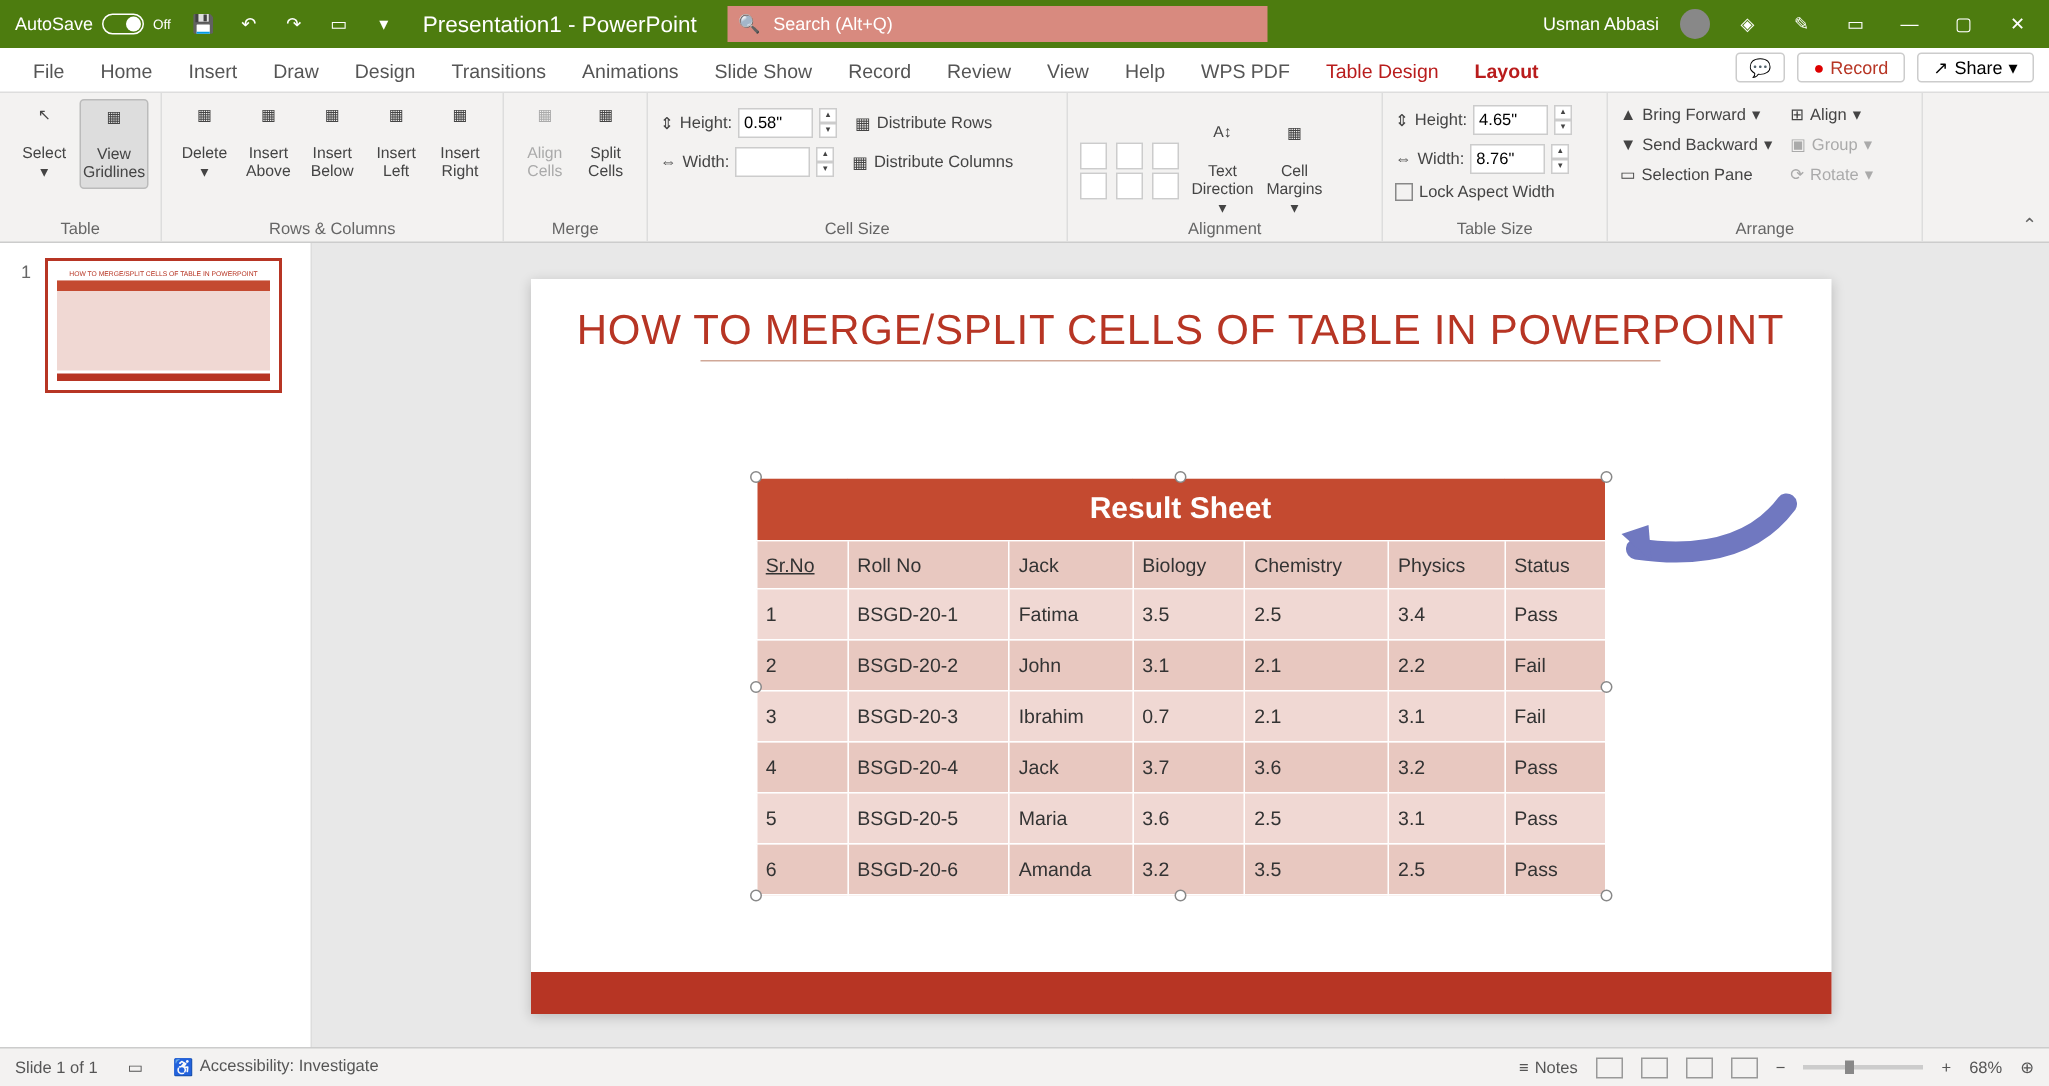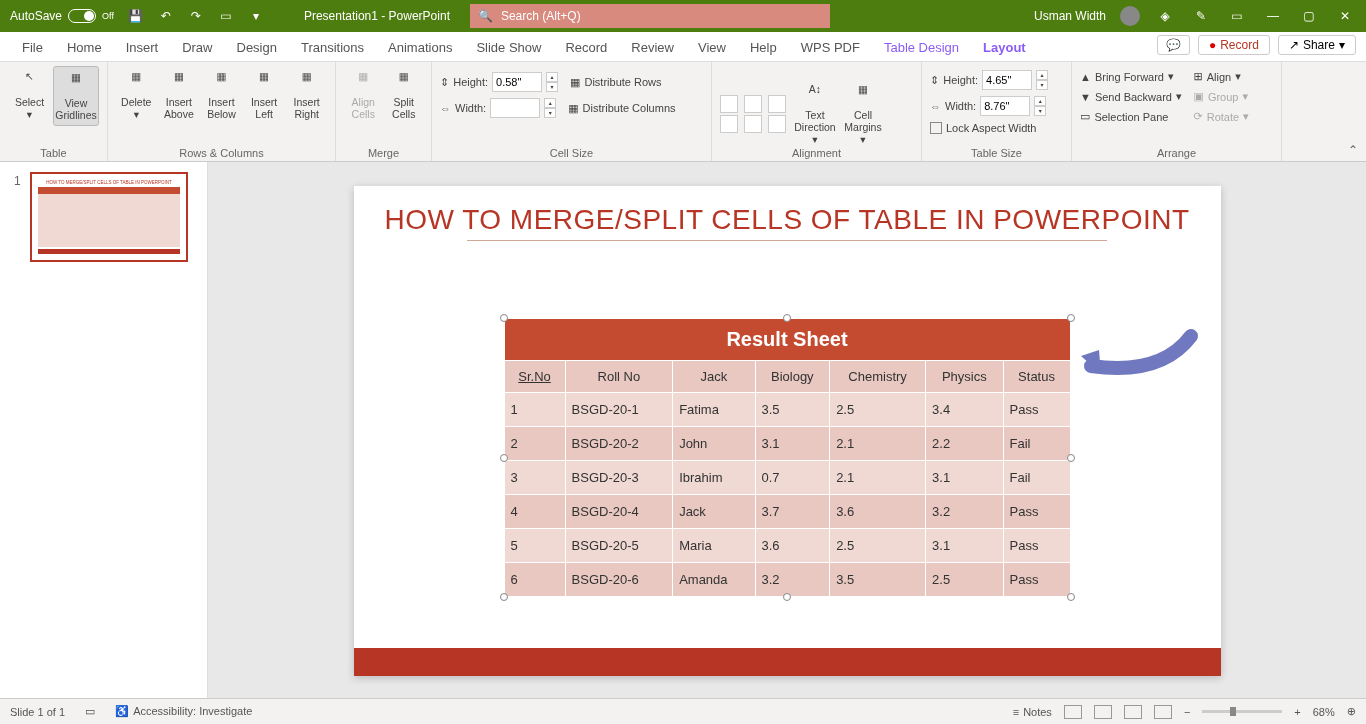--- a/index.html
+++ b/index.html
@@ -5,32 +5,32 @@
 * { box-sizing: border-box; margin: 0; padding: 0; font-family: "Segoe UI", sans-serif; }
 body { background: #fff; width: 1366px; height: 724px; overflow: hidden; position: relative; }
 
 
 .titlebar { height: 32px; background: #4d7c0f; display: flex; align-items: center; color: #fff; font-size: 12px; }
 .autosave { display: flex; align-items: center; gap: 6px; margin-left: 10px; }
 .toggle { width: 28px; height: 14px; border: 1px solid #fff; border-radius: 7px; position: relative; }
 .toggle::after { content: ""; position: absolute; right: 1px; top: 1px; width: 10px; height: 10px; border-radius: 50%; background: #fff; }
 .qat { display: flex; gap: 14px; margin-left: 14px; align-items: center; }
 .qat .ic { width: 16px; height: 16px; display: flex; align-items: center; justify-content: center; }
-.doc-title { margin-left: 40px; font-size: 12px; }
+.doc-title { margin-left: 18px; font-size: 15px; }
 .searchbox { margin-left: 20px; background: #d88a7f; height: 24px; width: 360px; display: flex; align-items: center; padding: 0 8px; color: #fff; font-size: 12px; }
 .searchbox .sic { margin-right: 8px; }
 .titlebar-right { margin-left: auto; display: flex; align-items: center; gap: 14px; margin-right: 10px; }
 .avatar { width: 20px; height: 20px; border-radius: 50%; background: #888; }
 .win-btn { width: 22px; height: 22px; display: flex; align-items: center; justify-content: center; font-size: 12px; }
 
 
 .tabs { height: 30px; display: flex; align-items: flex-end; padding-left: 10px; background: #fff; border-bottom: 1px solid #ddd; position: relative; }
 .tab { padding: 6px 12px; font-size: 13px; color: #555; cursor: pointer; }
 .tab.active { color: #b73524; }
-.tab.context { color: #8b5cf6; margin-top: 45px; }
+.tab.context { color: #b91c1c; margin-top: 45px; }
 .tab.strong { font-weight: 600; }
 .tabs-right { position: absolute; right: 10px; top: 3px; display: flex; gap: 8px; align-items: center; }
 .record-btn { border: 1px solid #ccc; padding: 2px 10px; border-radius: 3px; font-size: 12px; color: #b73524; display: flex; gap: 4px; align-items: center; }
 .share-btn { border: 1px solid #ccc; padding: 2px 10px; border-radius: 3px; font-size: 12px; display: flex; gap: 4px; align-items: center; }
 
 
 .ribbon { height: 100px; background: #f3f2f1; border-bottom: 1px solid #ccc; display: flex; position: relative; }
 .group { border-right: 1px solid #ddd; padding: 4px 8px 0 8px; display: flex; flex-direction: column; position: relative; }
 .group-label { text-align: center; font-size: 11px; color: #666; position: absolute; bottom: 2px; left: 0; right: 0; }
 .group-body { display: flex; gap: 2px; align-items: flex-start; flex: 1; }
@@ -60,21 +60,21 @@
 
 .canvas { flex: 1; background: #e8e8e8; display: flex; justify-content: center; padding-top: 24px; overflow: auto; }
 .slide { width: 867px; height: 490px; background: #fff; position: relative; box-shadow: 0 2px 8px rgba(0,0,0,0.2); }
 .slide-title { text-align: center; font-size: 28px; color: #b73524; font-weight: 400; letter-spacing: 0.5px; margin-top: 18px; }
 .title-line { width: 640px; height: 1px; background: #d0a898; margin: 4px auto 0; }
 
 
 .tbl-wrap { position: absolute; left: 150px; top: 132px; width: 567px; }
 .tbl { width: 100%; border-collapse: collapse; font-size: 13px; color: #333; }
 .tbl-title { background: #c44a30; color: #fff; text-align: center; font-size: 20px; font-weight: 600; padding: 6px; }
-.tbl th { background: #e8c8c0; text-align: center; padding: 8px 6px; font-weight: 400; border: 1px solid #fff; margin-left: 43px; }
+.tbl th { background: #e8c8c0; text-align: left; padding: 8px 6px; font-weight: 400; border: 1px solid #fff; margin-left: 43px; }
 .tbl td { padding: 9px 6px; border: 1px solid #fff; }
 .tbl tbody tr:nth-child(odd) { background: #f0d8d3; }
 .tbl tbody tr:nth-child(even) { background: #e8c8c0; }
 .sel-handle { position: absolute; width: 8px; height: 8px; background: #fff; border: 1px solid #888; border-radius: 50%; }
 .slide-bar { position: absolute; bottom: 0; left: 0; right: 0; height: 28px; background: #b73524; }
 
 .arrow { position: absolute; right: 20px; top: 140px; }
 
 
 .statusbar { position: absolute; bottom: 0; left: 0; right: 0; height: 26px; background: #f3f2f1; border-top: 1px solid #ccc; display: flex; align-items: center; font-size: 11px; color: #555; padding: 0 10px; }
@@ -98,21 +98,21 @@
     <span class="ic">↷</span>
     <span class="ic">▭</span>
     <span class="ic">▾</span>
   </div>
   <div class="doc-title">Presentation1 - PowerPoint</div>
   <div class="searchbox">
     <span class="sic">🔍</span>
     <span>Search (Alt+Q)</span>
   </div>
   <div class="titlebar-right">
-    <span>Usman Width</span>
+    <span>Usman Abbasi</span>
     <span class="avatar"></span>
     <span class="win-btn">◈</span>
     <span class="win-btn">✎</span>
     <span class="win-btn">▭</span>
     <span class="win-btn">—</span>
     <span class="win-btn">▢</span>
     <span class="win-btn">✕</span>
   </div>
 </div>
 

